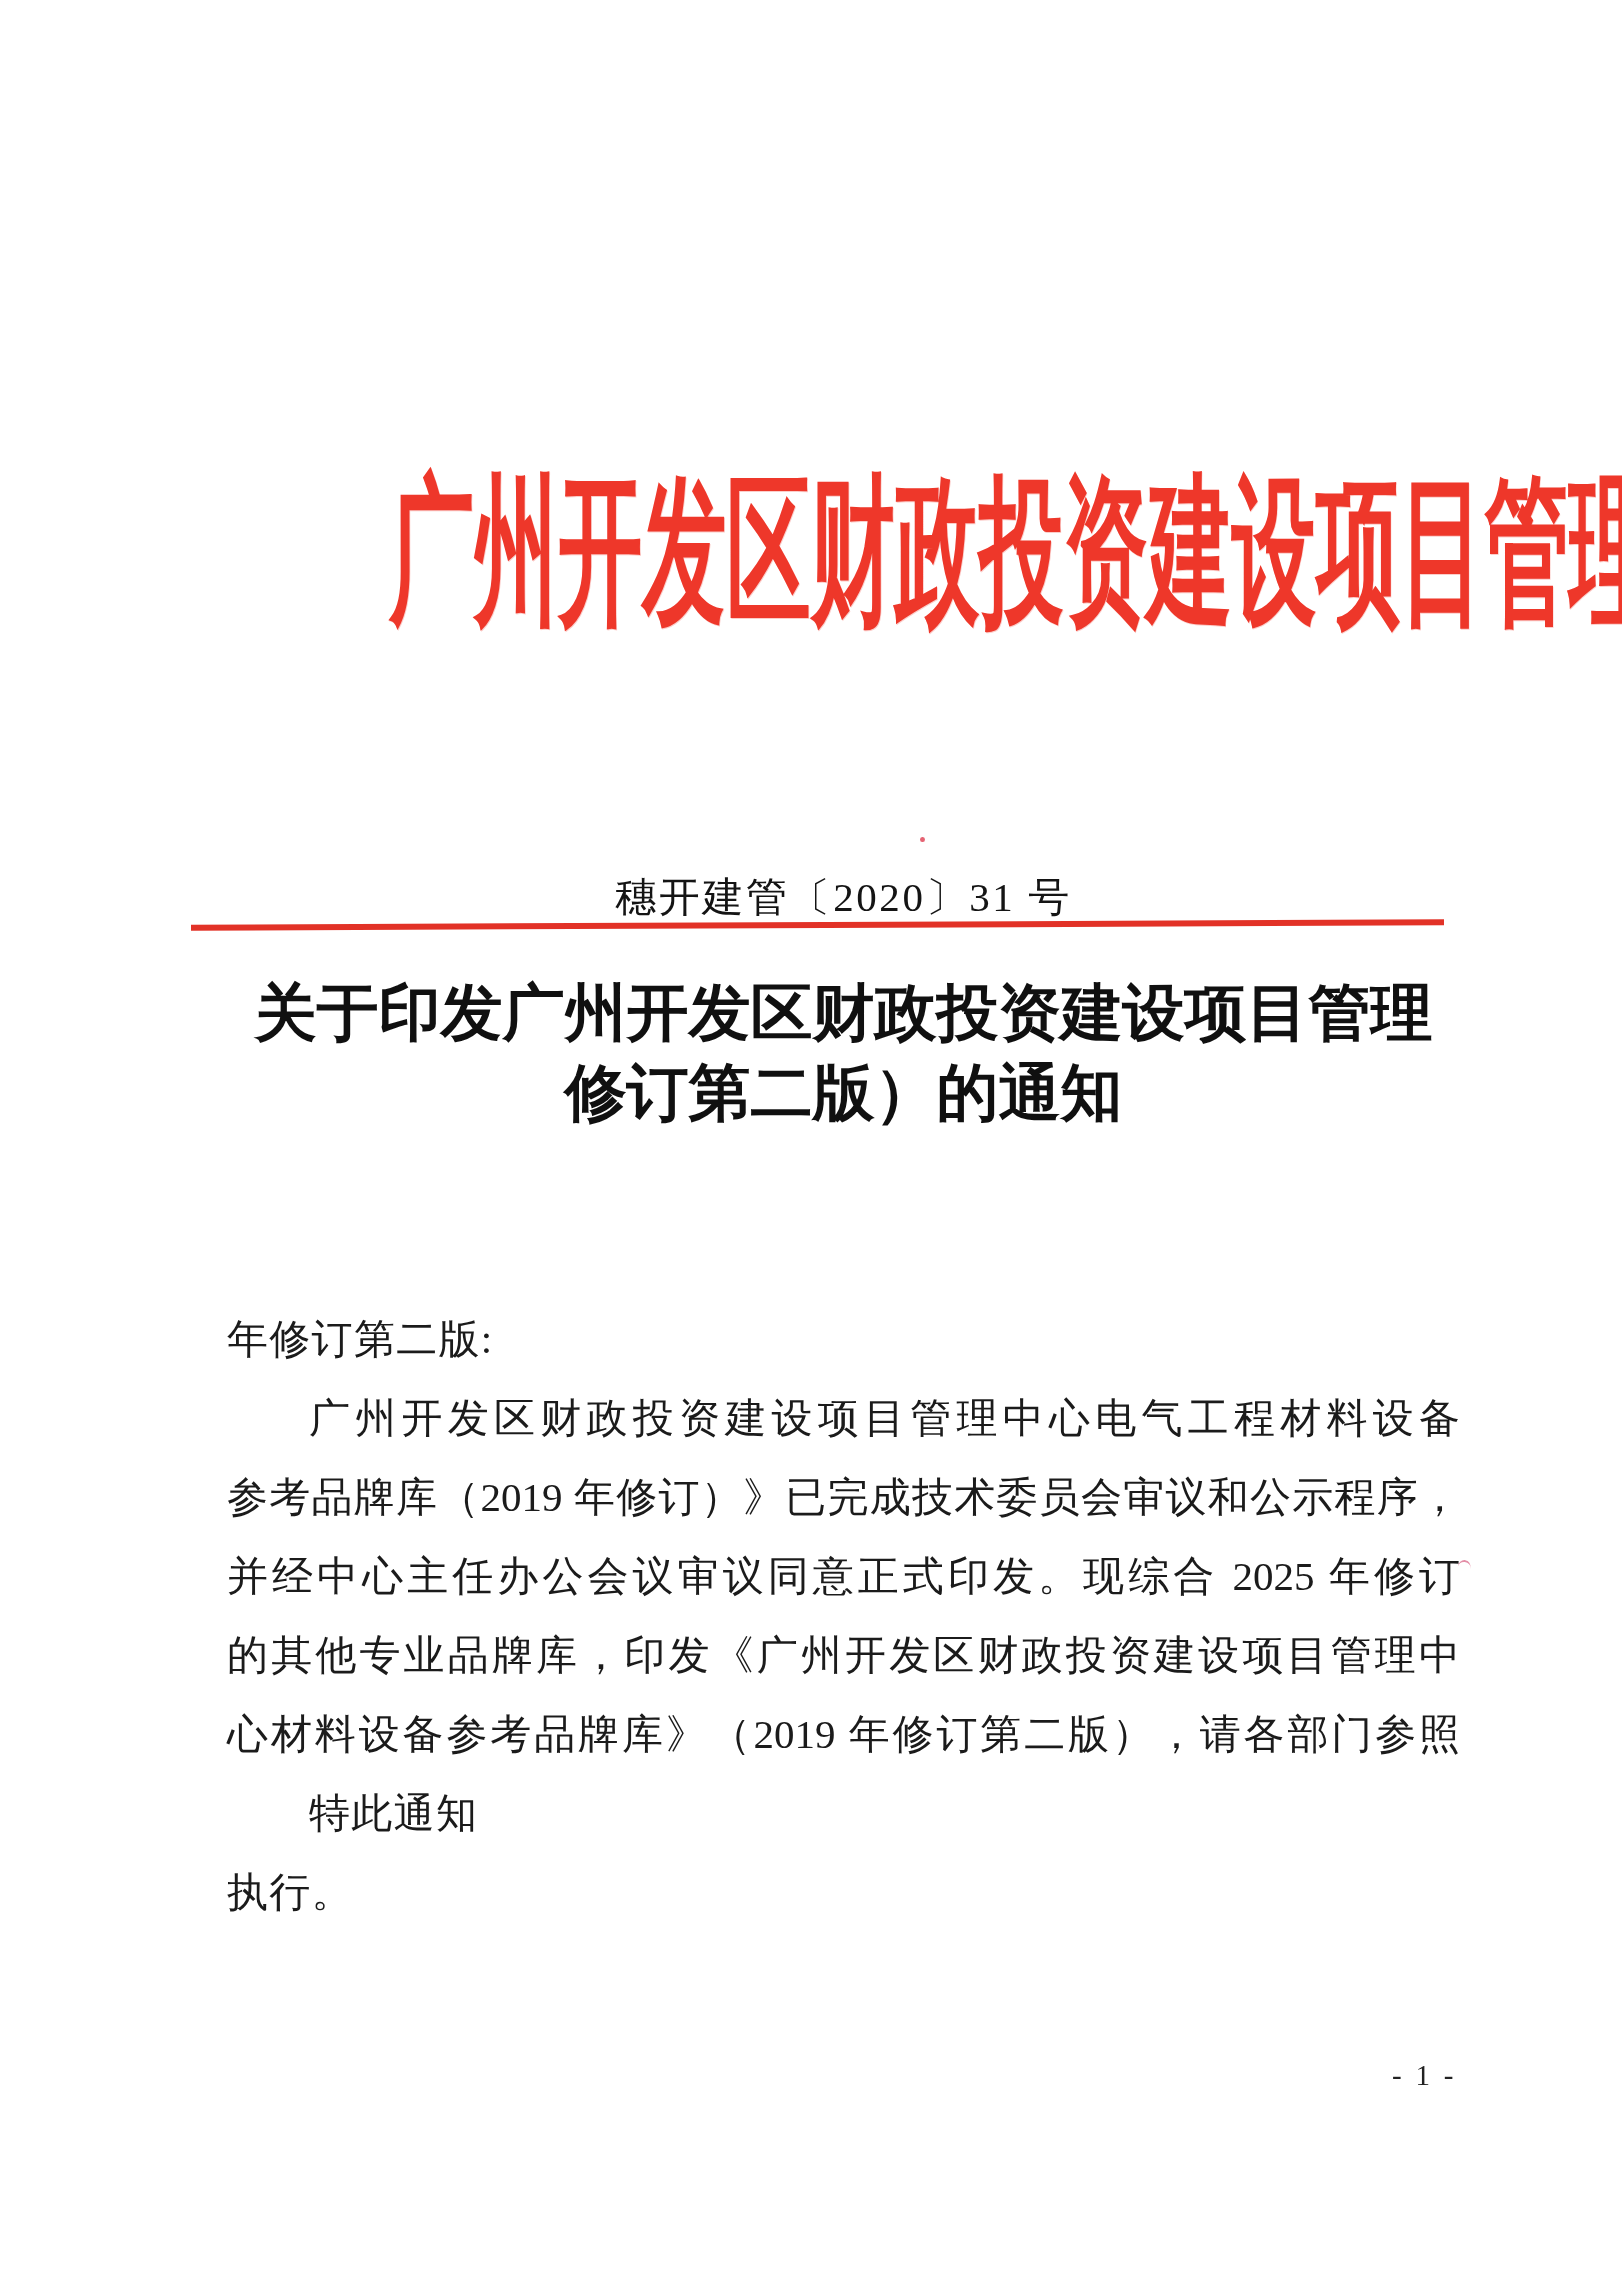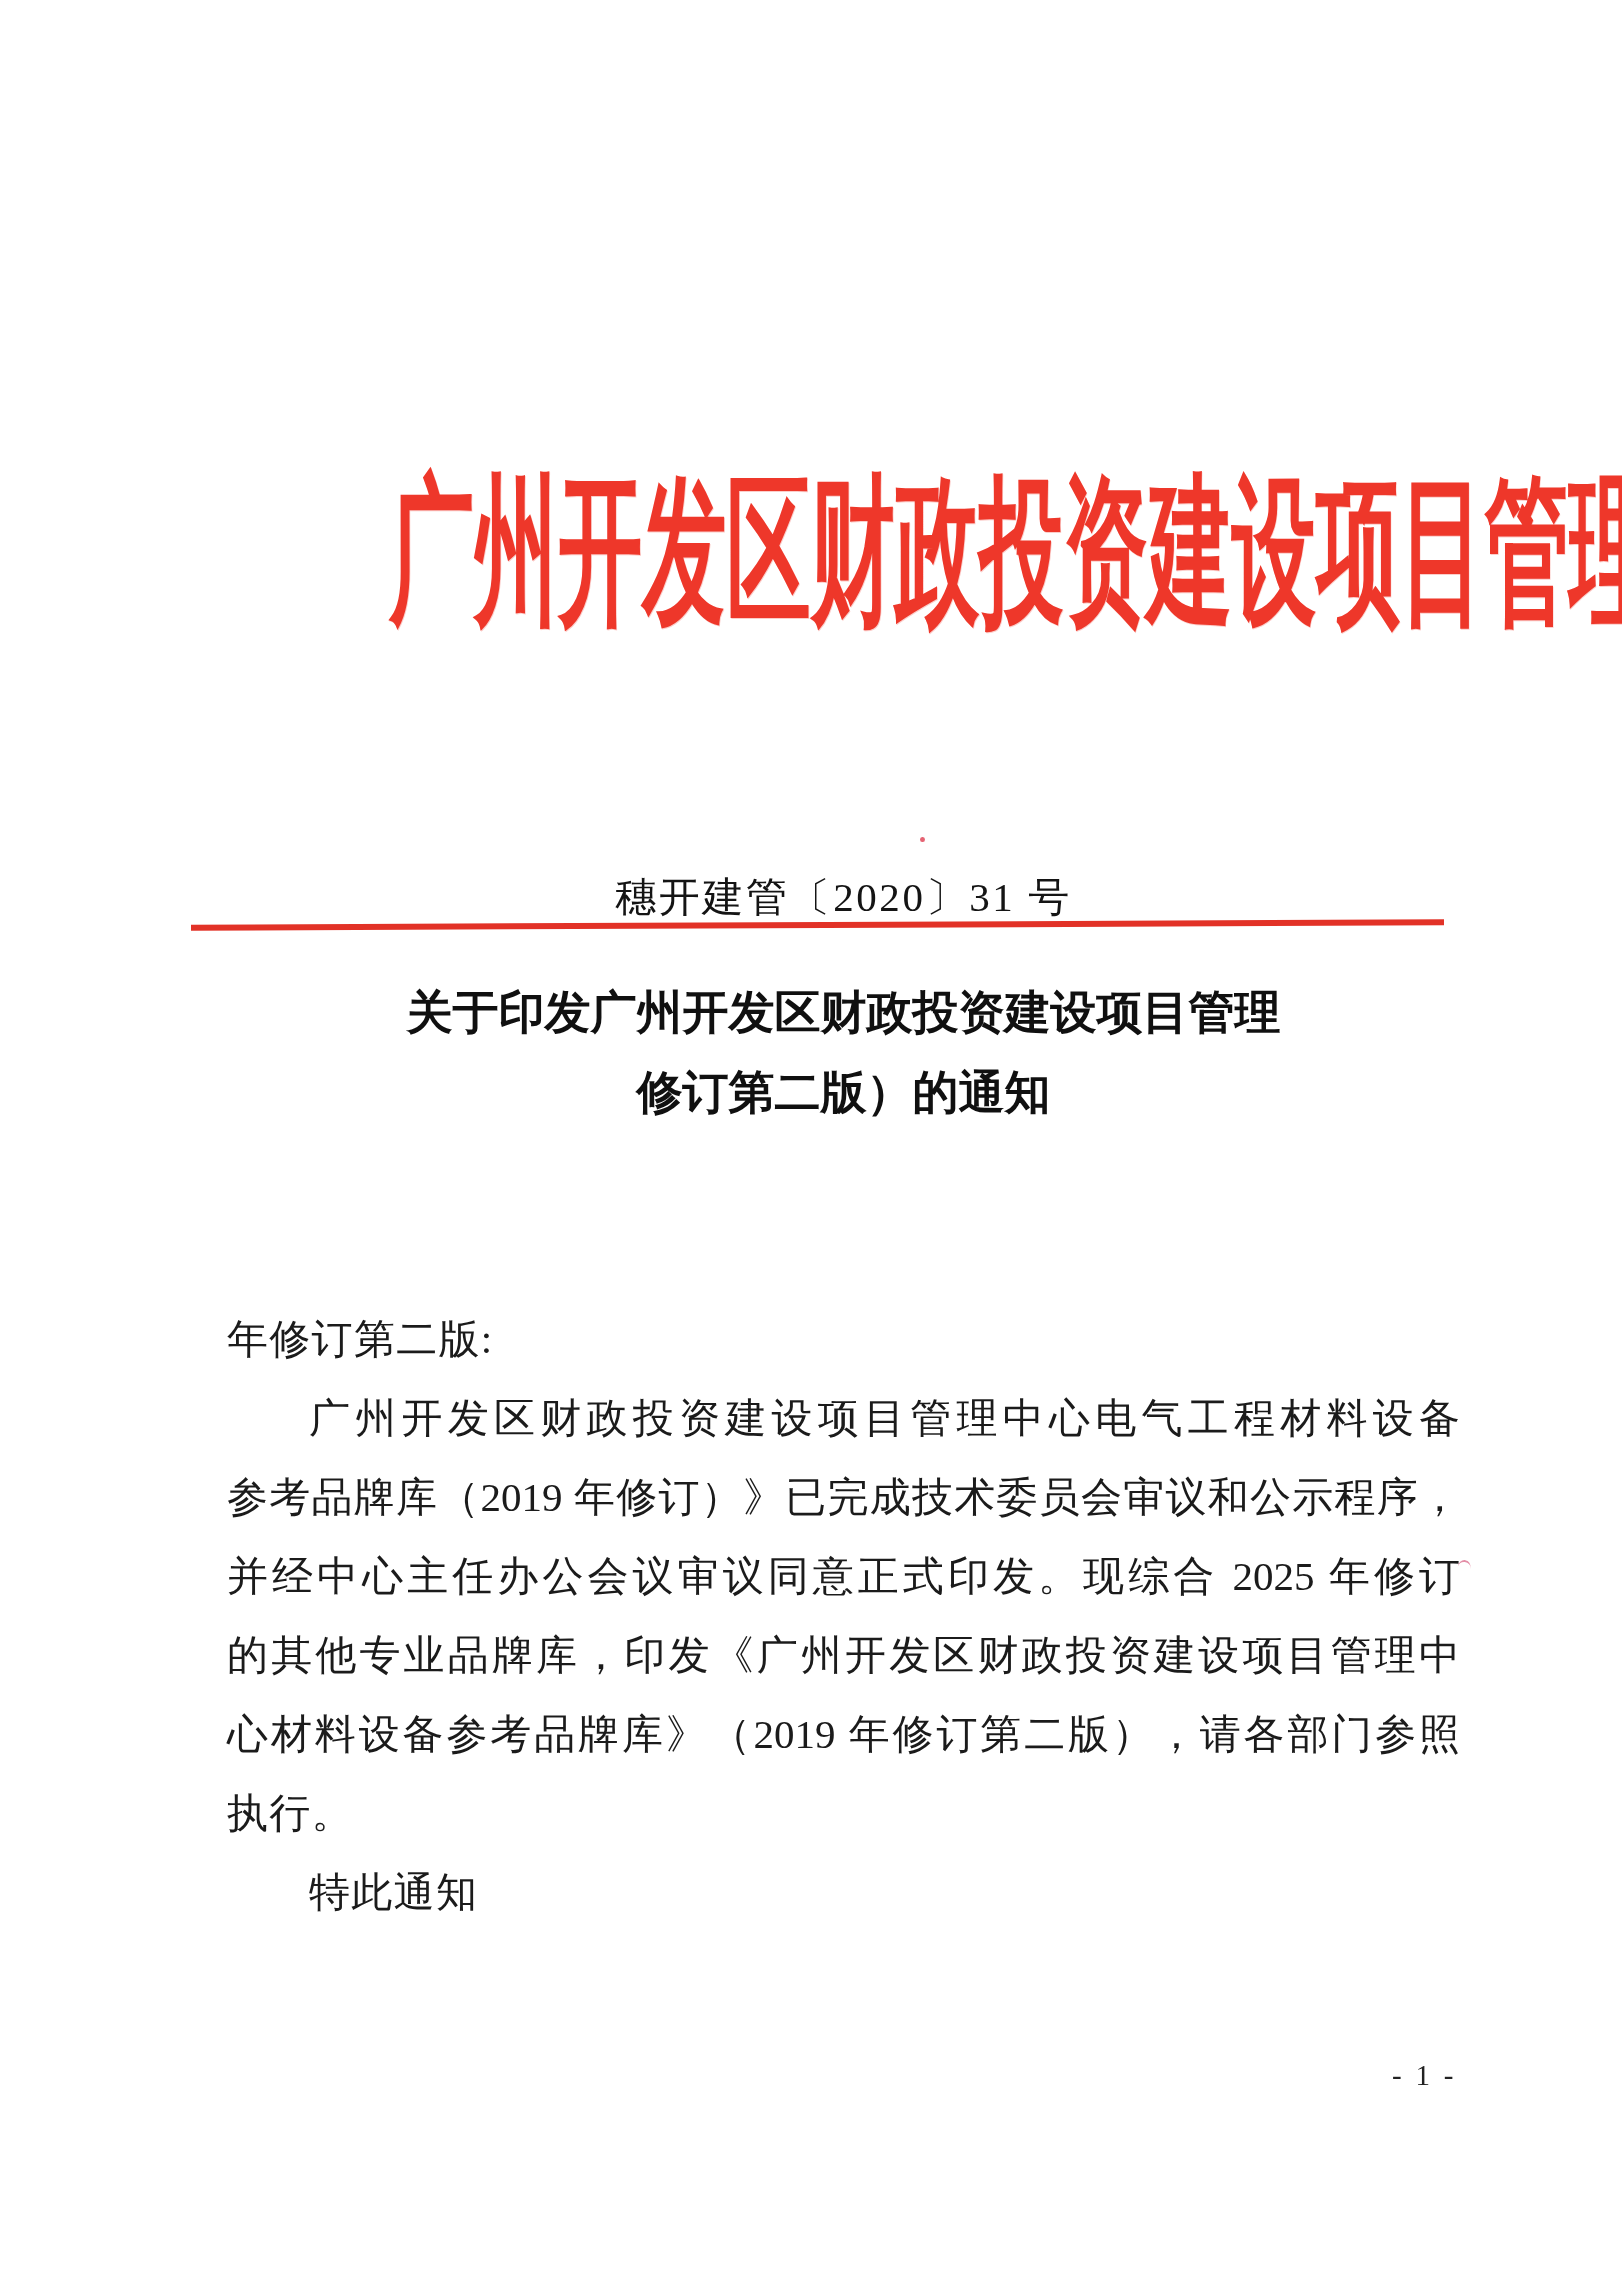--- a/index.html
+++ b/index.html
@@ -42,21 +42,21 @@
     width:1253px;height:5.9px;
     background:var(--rule-red,#e23227);
     transform:rotate(-0.25deg);
   }
   
   .title{
     position:absolute;
     top:973px;left:227px;width:1233px;
     text-align:center;
     font-weight:bold;
-    font-size:46px;
+    font-size:62px;
     line-height:80px;
     color:#101010;
   }
   
   .body-block{
     position:absolute;
     top:1300px;left:227px;width:1233px;
     font-size:41px;
     line-height:79px;
     color:#1b1b1b;
@@ -116,22 +116,22 @@
     <div class="title-line">修订第二版）的通知</div>
   </div>
 
   <div class="body-block">
     <div class="line">年修订第二版:</div>
     <div class="line justify indent">广州开发区财政投资建设项目管理中心电气工程材料设备</div>
     <div class="line justify">参考品牌库（2019 年修订）》已完成技术委员会审议和公示程序，</div>
     <div class="line justify">并经中心主任办公会议审议同意正式印发。现综合 2025 年修订</div>
     <div class="line justify">的其他专业品牌库，印发《广州开发区财政投资建设项目管理中</div>
     <div class="line justify">心材料设备参考品牌库》（2019 年修订第二版），请各部门参照</div>
+    <div class="line indent">特此通知</div>
     <div class="line">执行。</div>
-    <div class="line indent">特此通知</div>
   </div>
 
   <div class="artifact artifact-dot"></div>
   <div class="artifact artifact-curl"></div>
 
   <div class="page-number">- 1 -</div>
 
 </div>
 
 

